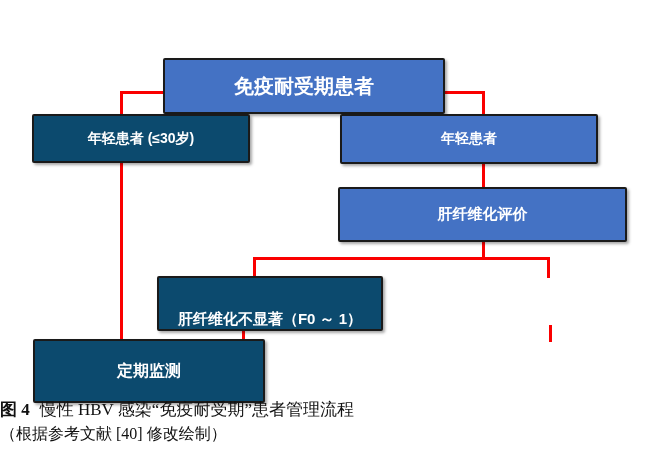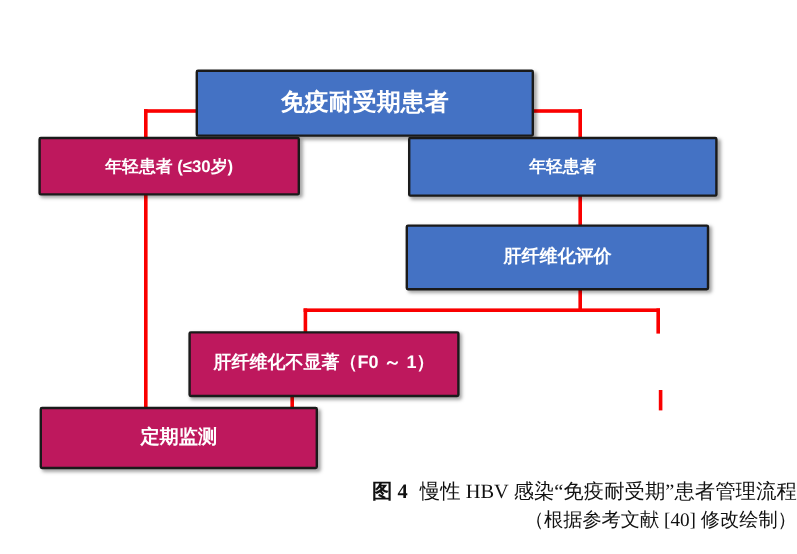--- a/index.html
+++ b/index.html
@@ -32,38 +32,38 @@
     text-align: center;
     color: #ffffff;
     font-weight: bold;
     border: 2px solid #1a1a1a;
     border-radius: 2px;
     box-shadow: 2px 2px 3px rgba(0,0,0,0.35);
     box-sizing: border-box;
     line-height: 1.25;
   }
   .node.blue  { background: #4472c4; }
-  .node.green { background: #be185d; }
+  .node.green { background: #0c4a6e; }
 
   .node-root          { left: 163px; top: 22px;  width: 282px; height: 56px; font-size: 20px; margin-top: 36px; }
   .node-young         { left: 32px;  top: 114px; width: 218px; height: 49px; font-size: 14px; }
   .node-older         { left: 340px; top: 114px; width: 258px; height: 50px; font-size: 14px; }
-  .node-fibrosis-eval { left: 338px; top: 187px; width: 253px; height: 55px; font-size: 15px; }
-  .node-f01           { left: 157px; top: 276px; width: 226px; height: 55px; font-size: 15px; }
+  .node-fibrosis-eval { left: 338px; top: 187px; width: 289px; height: 55px; font-size: 15px; }
+  .node-f01           { left: 157px; top: 276px; width: 226px; height: 55px; font-size: 15px; justify-content: flex-end; }
   .node-f24           { left: 407px; top: 275px; width: 220px; height: 52px; font-size: 15px; }
-  .node-monitor       { left: 33px;  top: 339px; width: 232px; height: 52px; font-size: 16px; }
+  .node-monitor       { left: 33px;  top: 339px; width: 232px; height: 64px; font-size: 16px; }
   .node-treat         { left: 405px; top: 340px; width: 222px; height: 50px; font-size: 16px; }
 
   
   .caption {
     position: absolute;
     left: 0;
     top: 398px;
     width: 664px;
-    text-align: right;
+    text-align: left;
     z-index: 2;
     color: #111111;
     font-family: "Liberation Serif", "DejaVu Serif", serif;
   }
   .caption-line1 { font-size: 17px; line-height: 1.45; }
   .caption-line1 .fig-label { font-weight: bold; margin-right: 10px; }
   .caption-line2 { font-size: 16px; line-height: 1.4; }
 </style>
 </head>
 <body>

